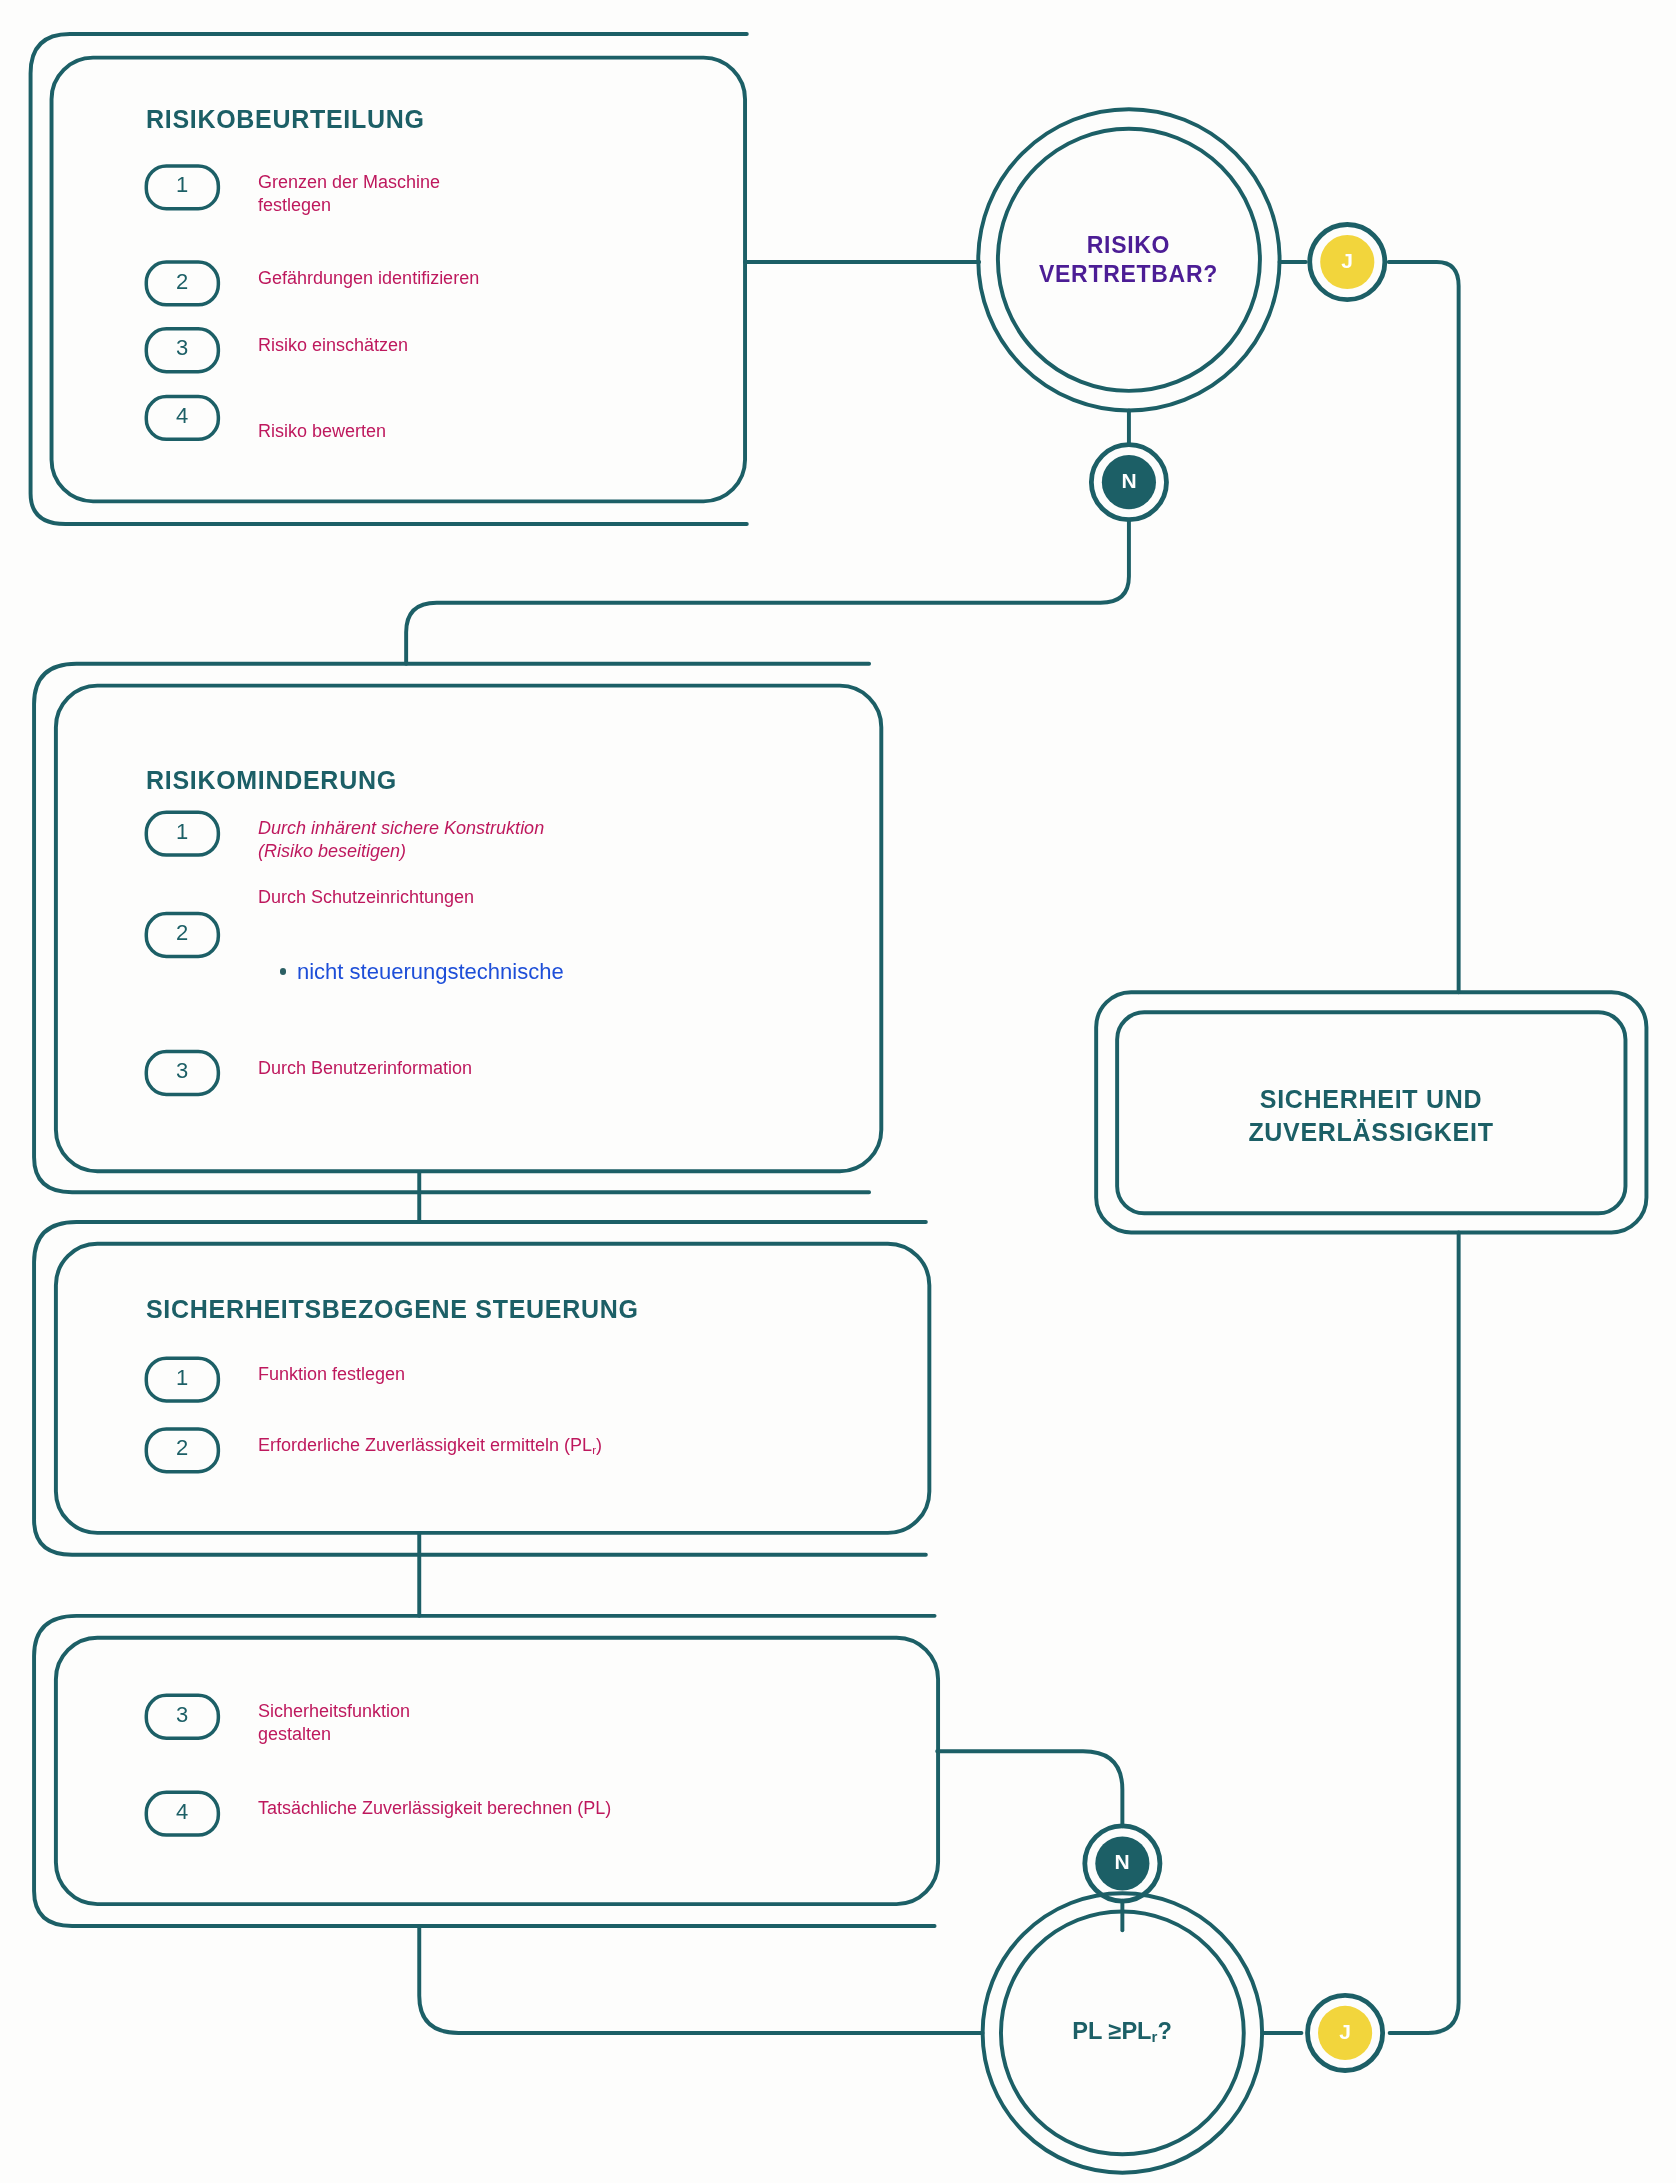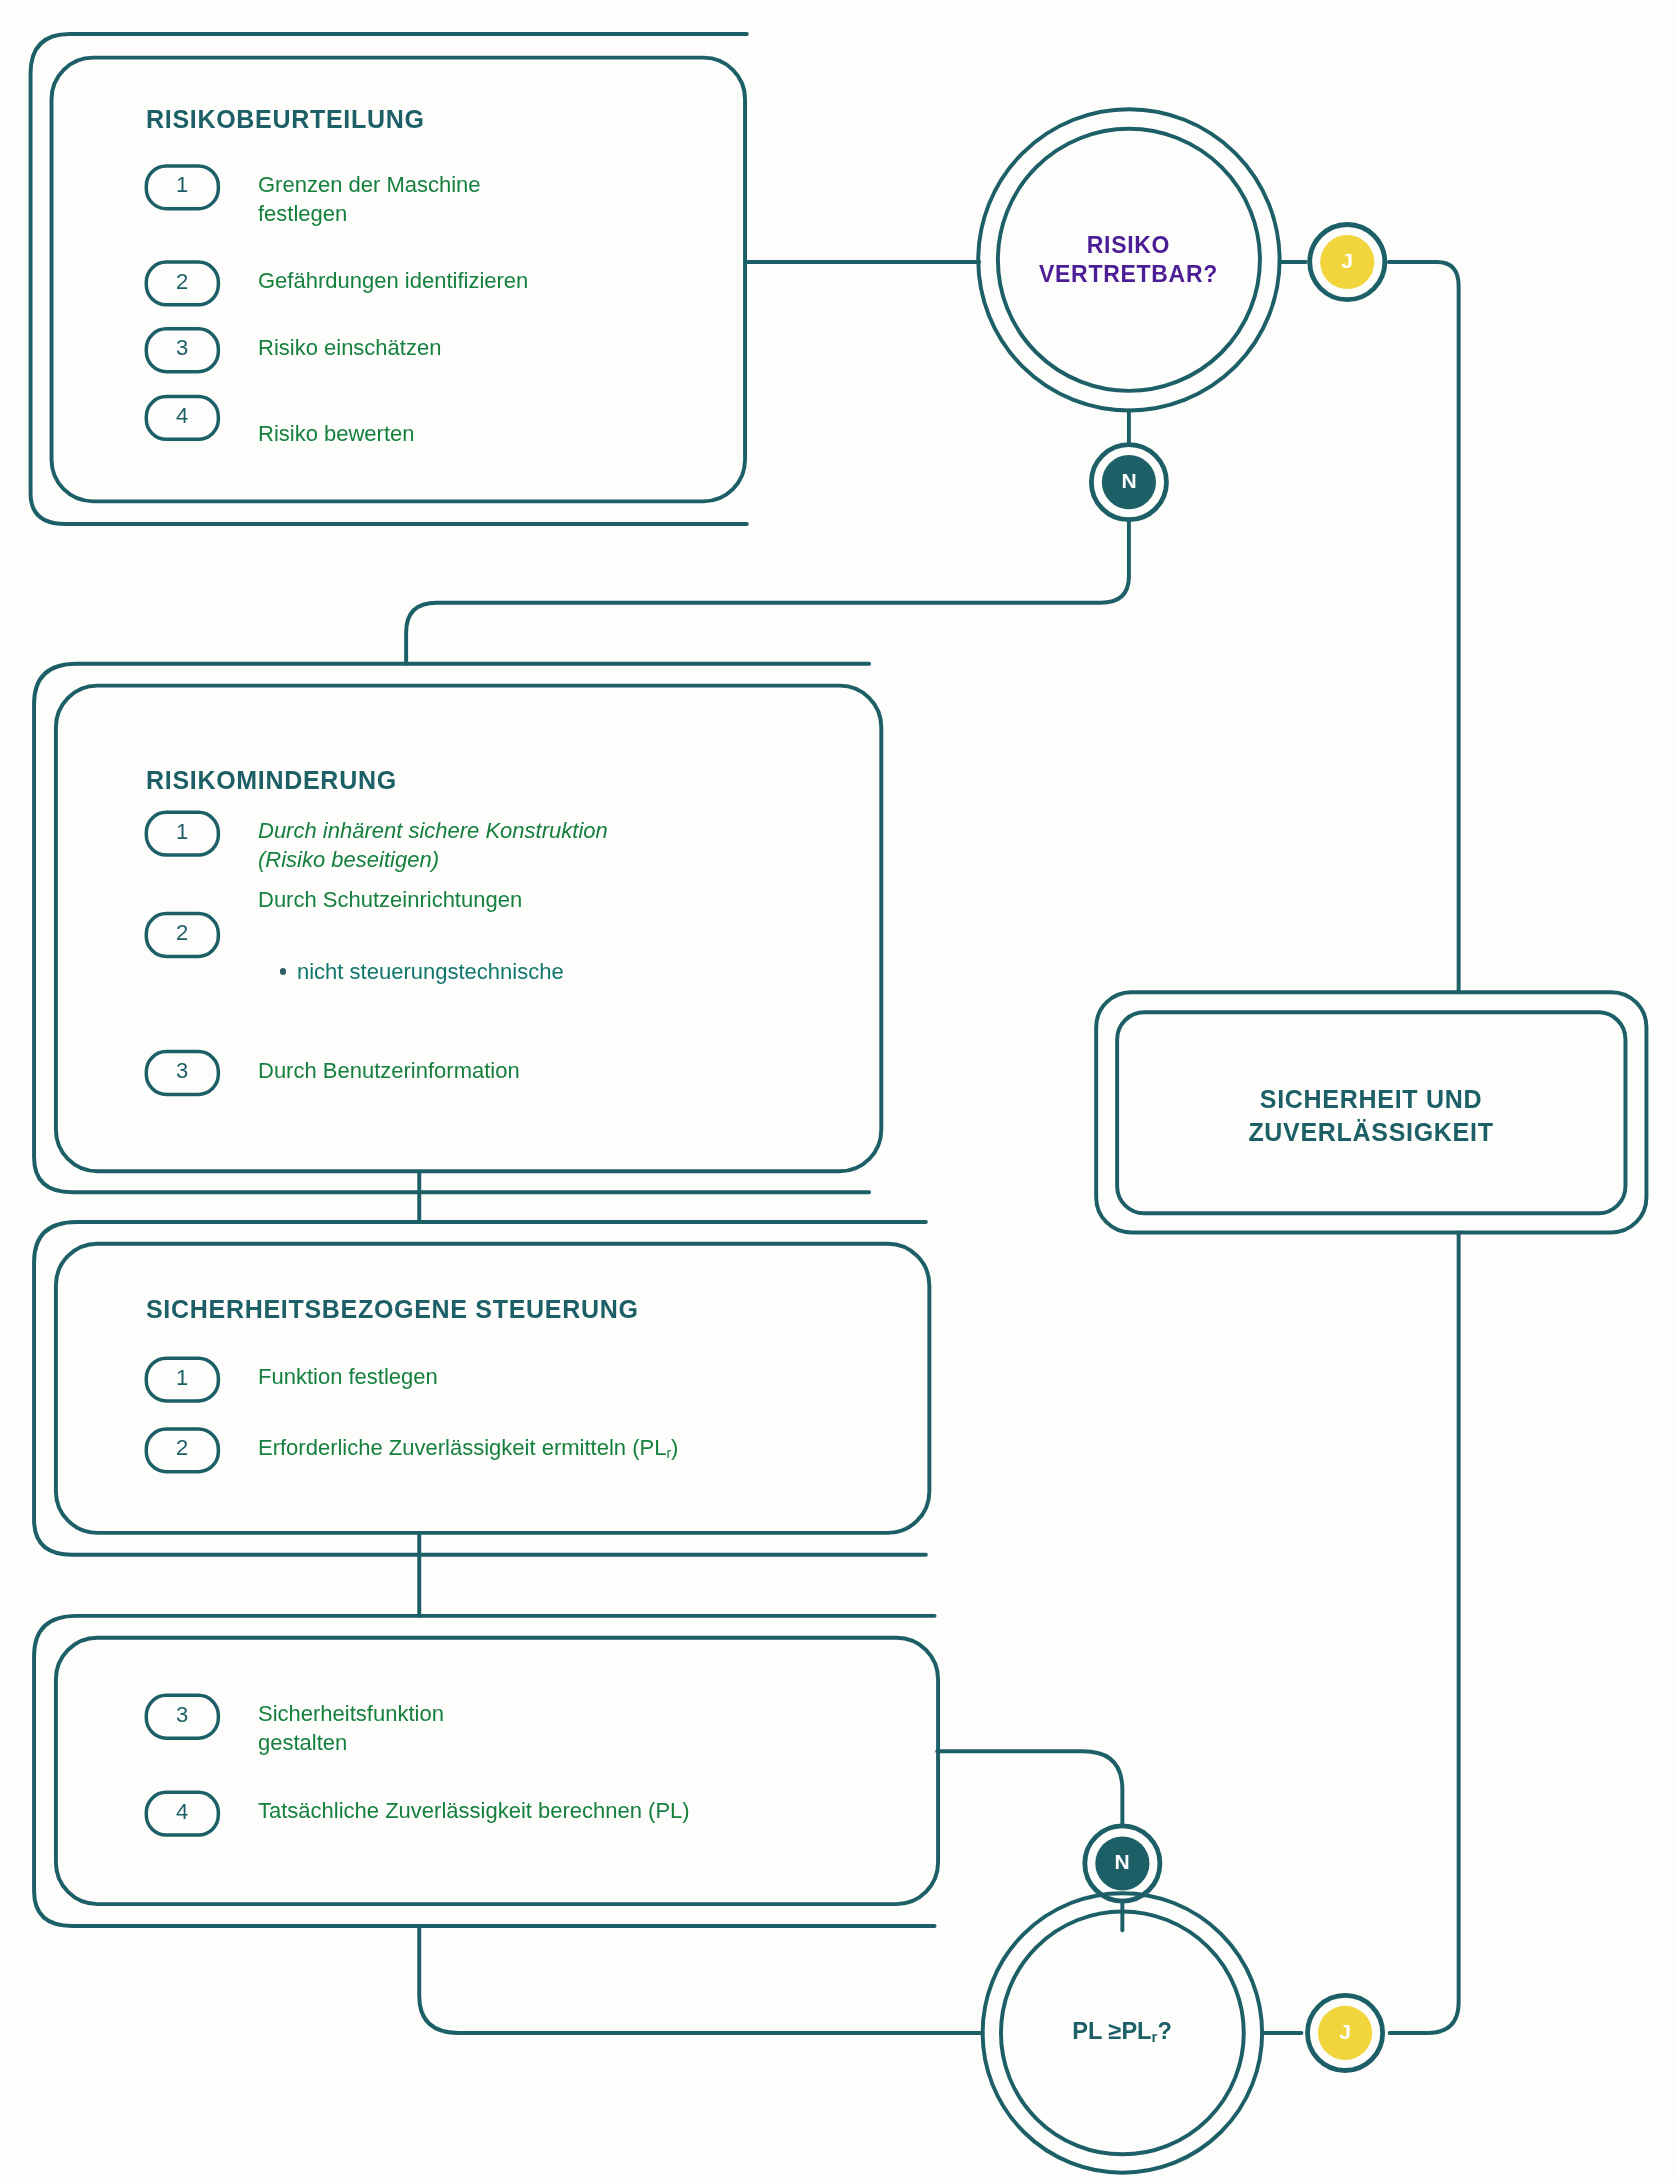--- a/index.html
+++ b/index.html
@@ -23,28 +23,28 @@
   .txt { position: absolute; pointer-events: none; }
 
   .box-title {
     font-size: 25px;
     font-weight: bold;
     letter-spacing: 0.7px;
     color: #1c5f66;
     white-space: nowrap;
   }
   .item-text {
-    font-size: 22px;
-    color: #15803d;
+    font-size: 18px;
+    color: #be185d;
     line-height: 1.30;
     white-space: pre-line;
   }
   .sub-bullets {
     font-size: 22px;
-    color: #0f766e;
+    color: #1d4ed8;
     line-height: 1.38;
     list-style: none;
     margin: 0; padding: 0;
   }
   .sub-bullets li { position: relative; padding-left: 27px; }
   .sub-bullets li::before {
     content: "";
     position: absolute;
     left: 9.6px; top: 11.4px;
     width: 6.5px; height: 6.5px;

